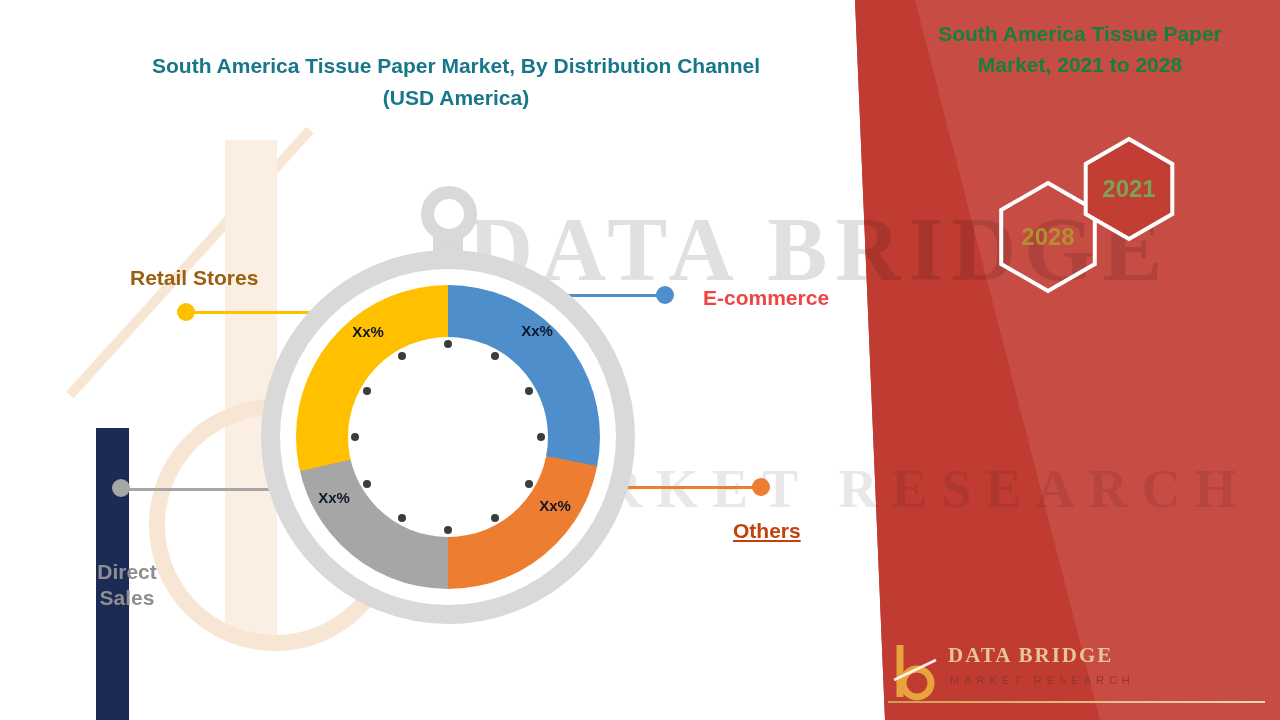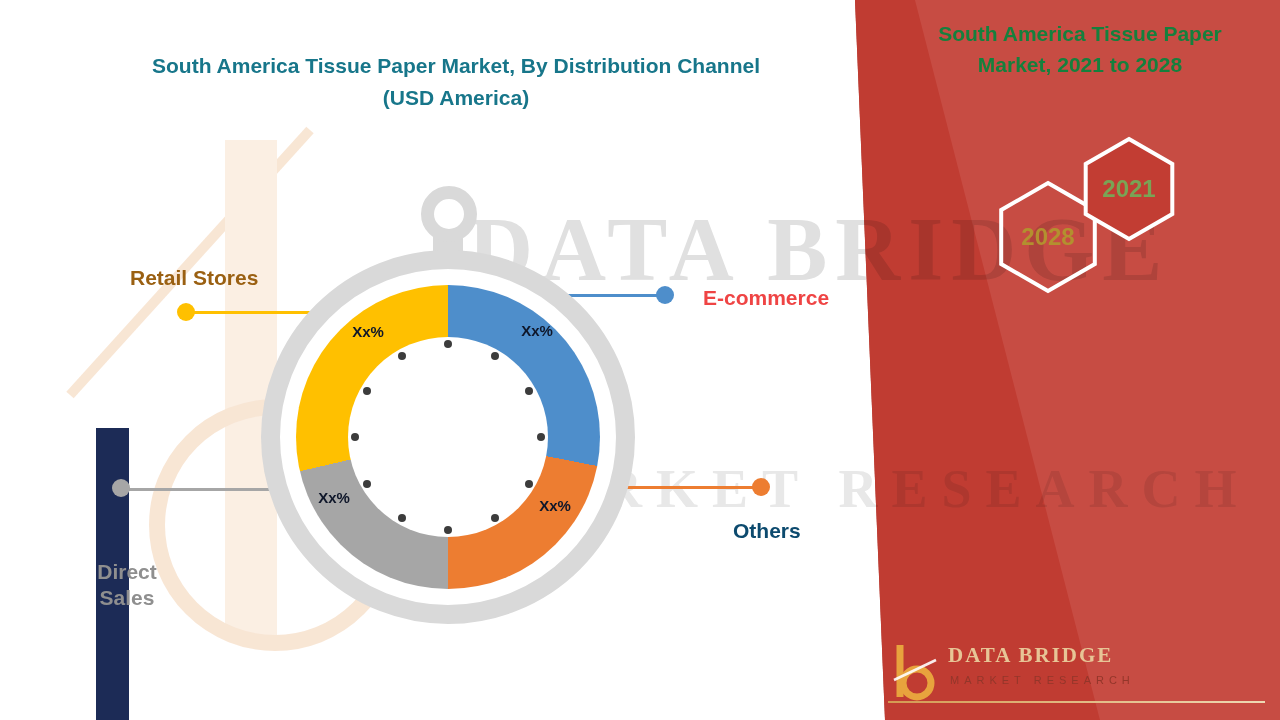--- a/index.html
+++ b/index.html
@@ -118,21 +118,21 @@
   <span class="pct" style="left:555px;top:505px;">Xx%</span>
 
   <div class="leader-dot" style="left: 177px; top: 303px; background: rgb(255, 192, 0);"></div>
   <div class="leader-dot" style="left: 656px; top: 286px; background: rgb(78, 142, 203);"></div>
   <div class="leader-dot" style="left: 112px; top: 479px; background: rgb(166, 166, 166);"></div>
   <div class="leader-dot" style="left: 752px; top: 478px; background: rgb(237, 125, 49);"></div>
 
   <div class="seg-label lbl-retail" style="color: rgb(154, 96, 18);">Retail Stores</div>
   <div class="seg-label lbl-ecom" style="color: #ef4444; text-align: right;">E-commerce</div>
   <div class="seg-label lbl-direct" style="color: rgb(143, 143, 143);">Direct Sales</div>
-  <div class="seg-label lbl-others" style="color: #0c4a6e;">Others</div>
+  <div class="seg-label lbl-others" style="color: #c2410c; text-decoration: underline;">Others</div>
 
   <div class="abs banner-heading z4">South America Tissue Paper Market, 2021 to 2028</div>
 
   <svg class="layer z5" width="1280" height="720" viewBox="0 0 1280 720">
     <polygon points="1048,183 1094.8,210 1094.8,264 1048,291 1001.2,264 1001.2,210" fill="none" stroke="#ffffff" stroke-width="4"></polygon>
     <polygon points="1129,139 1172.3,164 1172.3,214 1129,239 1085.7,214 1085.7,164" stroke="#ffffff" stroke-width="4" fill="#c23d33"></polygon>
     <text x="1048" y="245" text-anchor="middle" font-size="24" font-weight="bold" font-family="Liberation Sans, sans-serif" fill="#b3902f">2028</text>
     <text x="1129" y="197" text-anchor="middle" font-size="24" font-weight="bold" font-family="Liberation Sans, sans-serif" fill="#79a455">2021</text>
   </svg>
 

